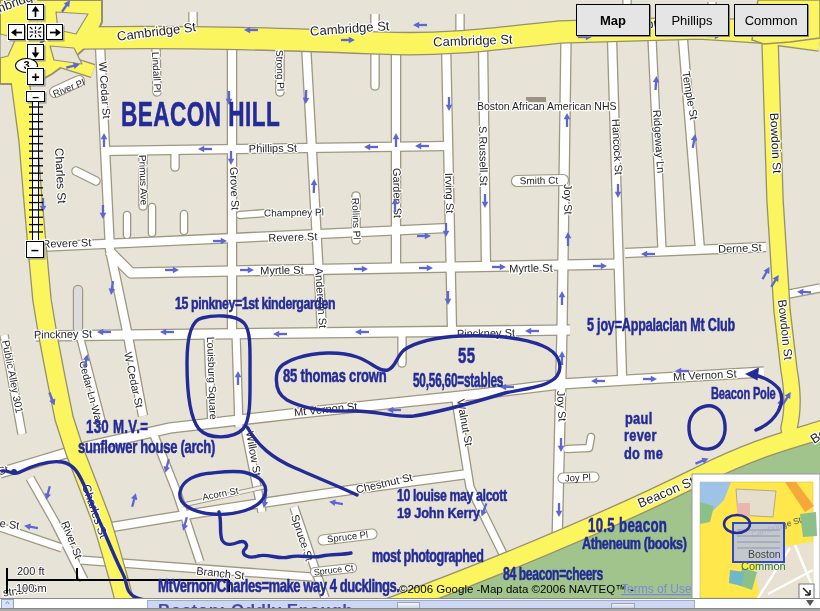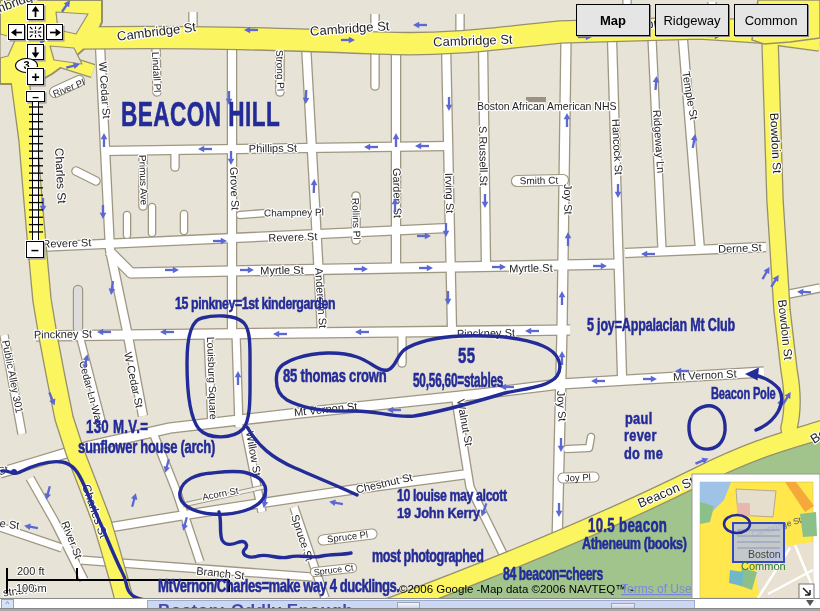--- a/index.html
+++ b/index.html
@@ -1504,21 +1504,21 @@
         <path d="M3,116.25 L17,116.25"></path>
         <path d="M3,123.6 L17,123.6"></path>
         <path d="M3,130.95 L17,130.95"></path>
       </g>
     </svg>
 
 <div class="btn" style="left:26px;top:241px;width:18px;height:17px;font-size:14px;font-weight:bold">–</div>
 
 <div class="mtb" style="left:576px;width:74px;font-weight:bold;border-width:1.5px">Map</div>
 
-<div class="mtb" style="left:655px;width:74px">Ridgeway</div>
+<div class="mtb" style="left:655px;width:74px">Phillips</div>
 
 <div class="mtb" style="left:734px;width:74px">Common</div>
 
 <div style="position:absolute;left:0;top:598px;width:820px;height:13px;background:#fff;border-top:1px solid #8a8a8a"></div>
 
 <div style="position:absolute;left:147px;top:600px;width:548px;height:11px;background:#ccd7f2;border:1px solid #9daccc;overflow:hidden;box-sizing:border-box">
 <div style="position:absolute;left:10px;top:0px;font-size:17px;font-weight:bold;color:#4947ae;letter-spacing:0.5px">Boston: Oddly Enough</div>
 <div style="position:absolute;left:249px;top:1px;width:21px;height:7px;background:linear-gradient(#f4f6fb,#c2c9dd);border:1px solid #9aa5c0"></div>
       <div style="position:absolute;left:463px;top:2px;width:22px;height:6px;background:linear-gradient(#eef,#bcc5da);border:1px solid #9aa5c0"></div>
 </div>

